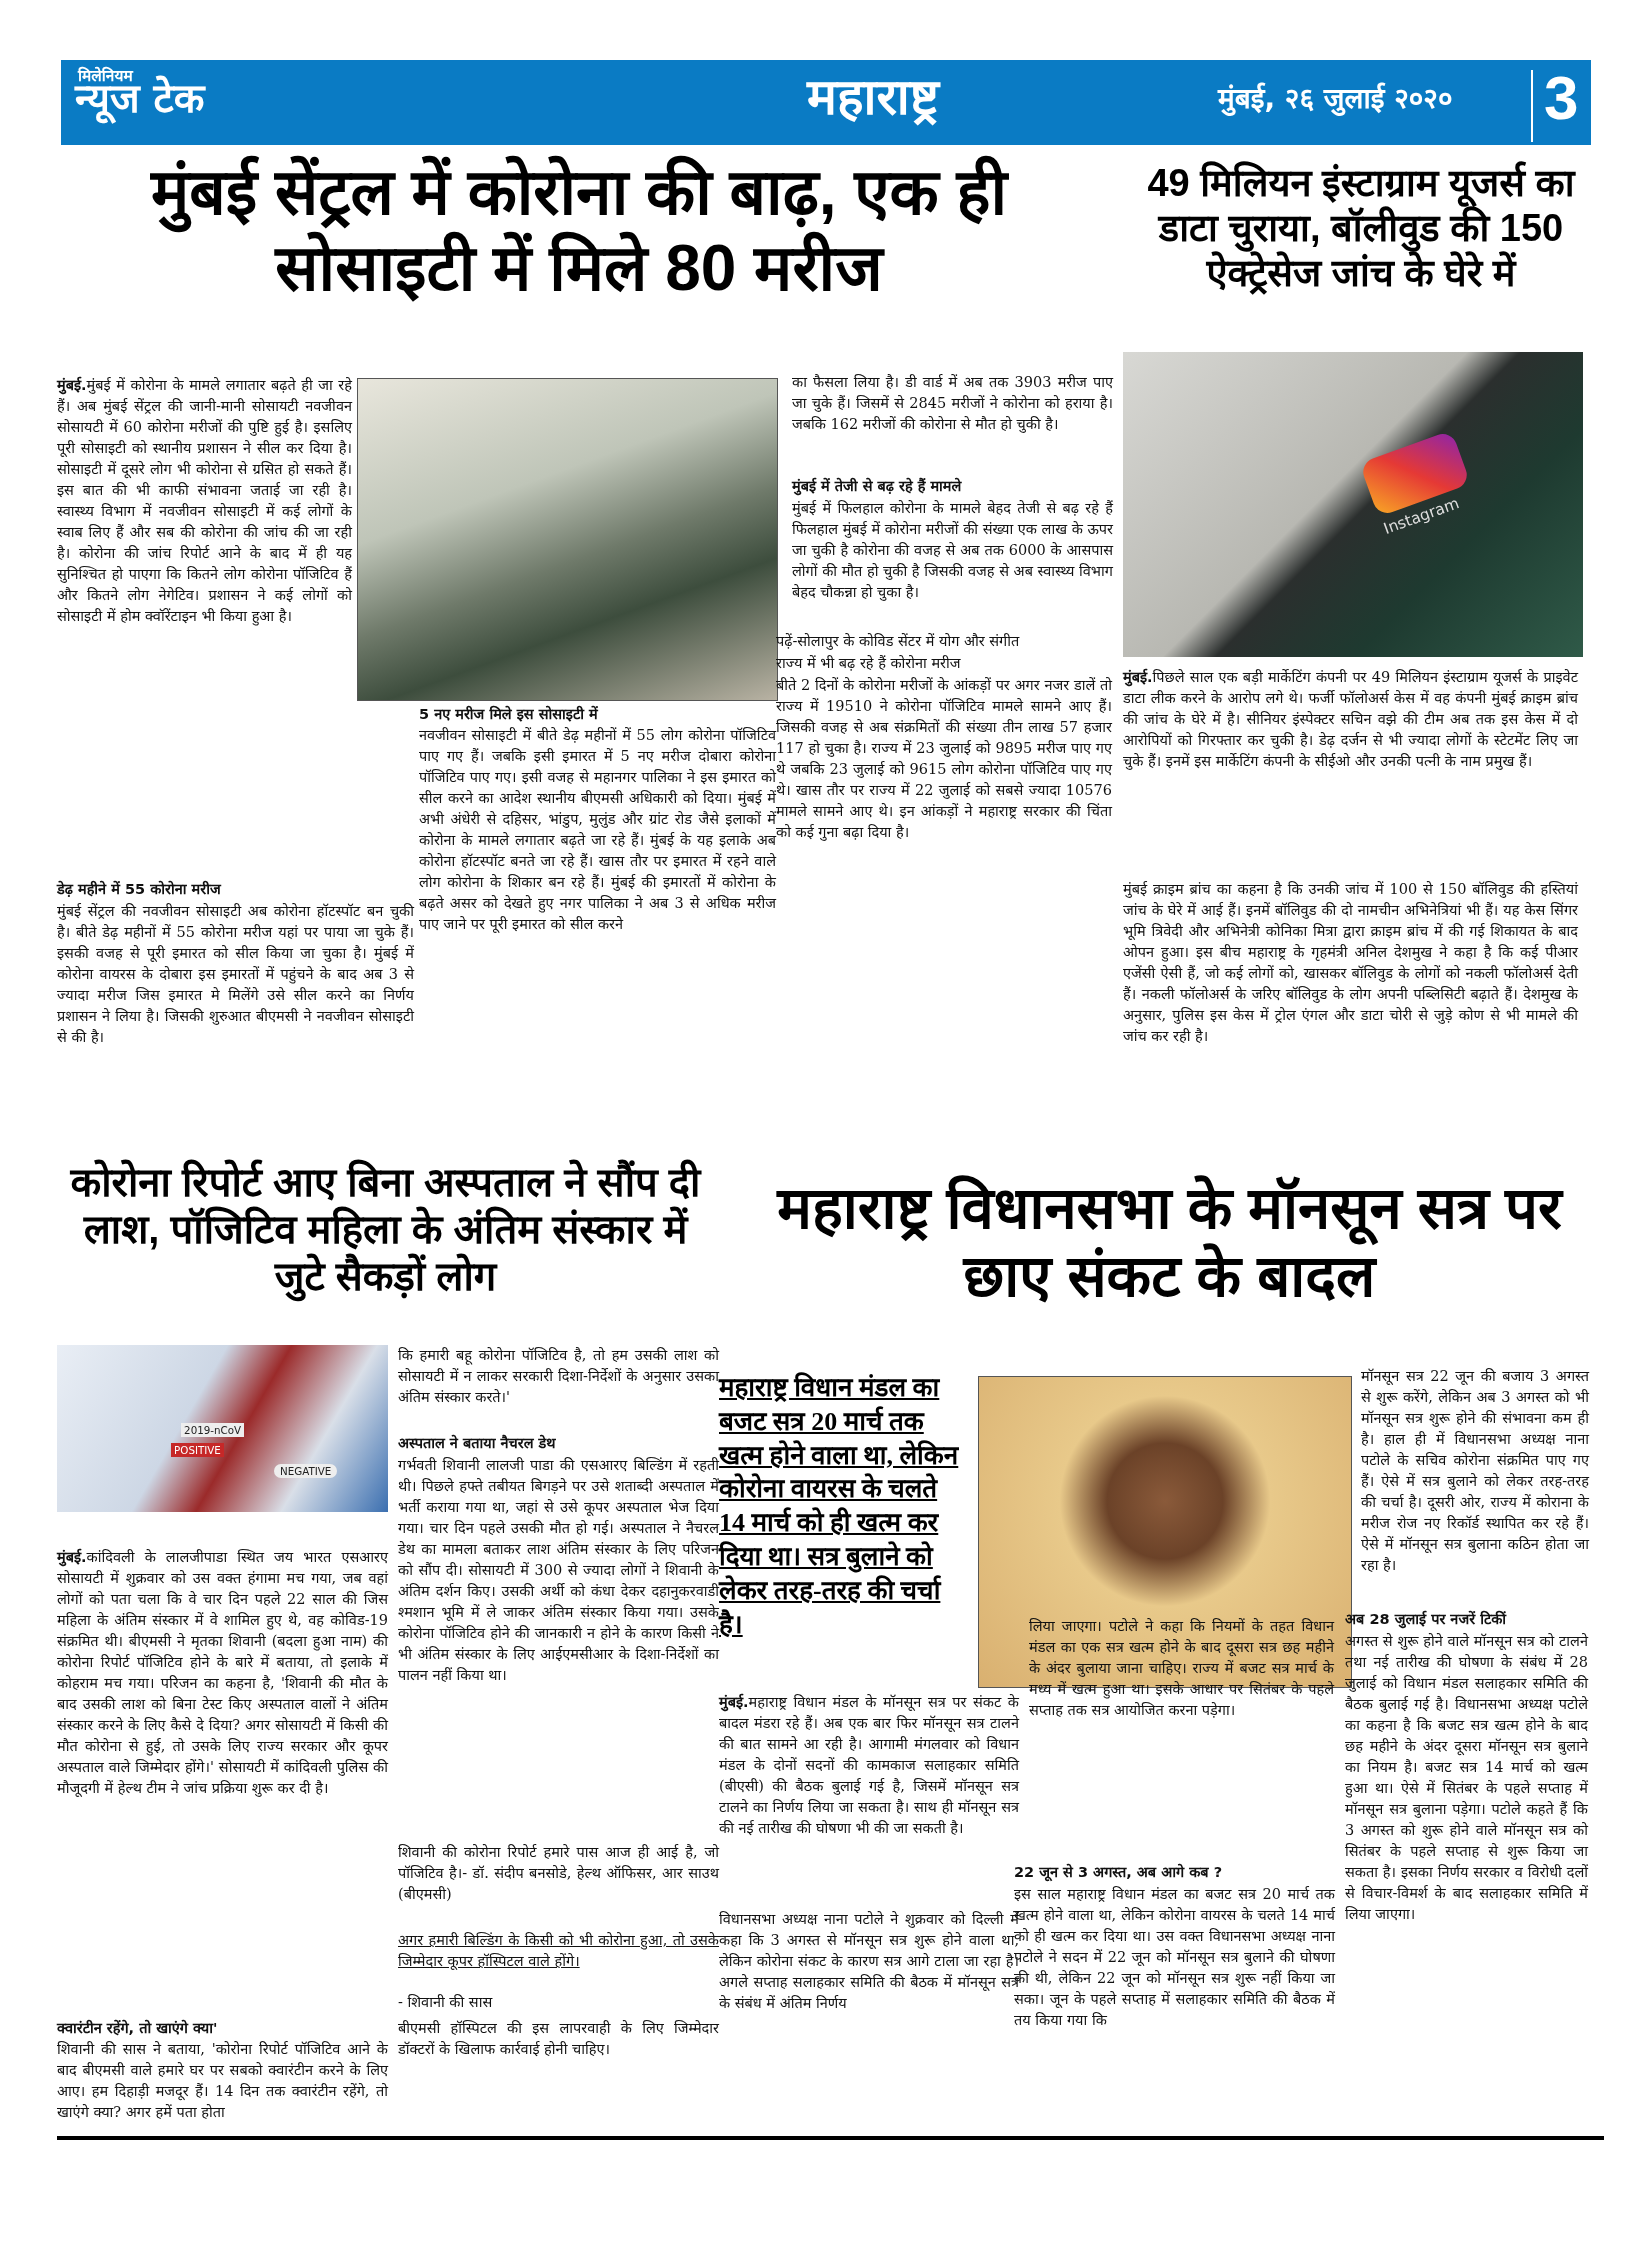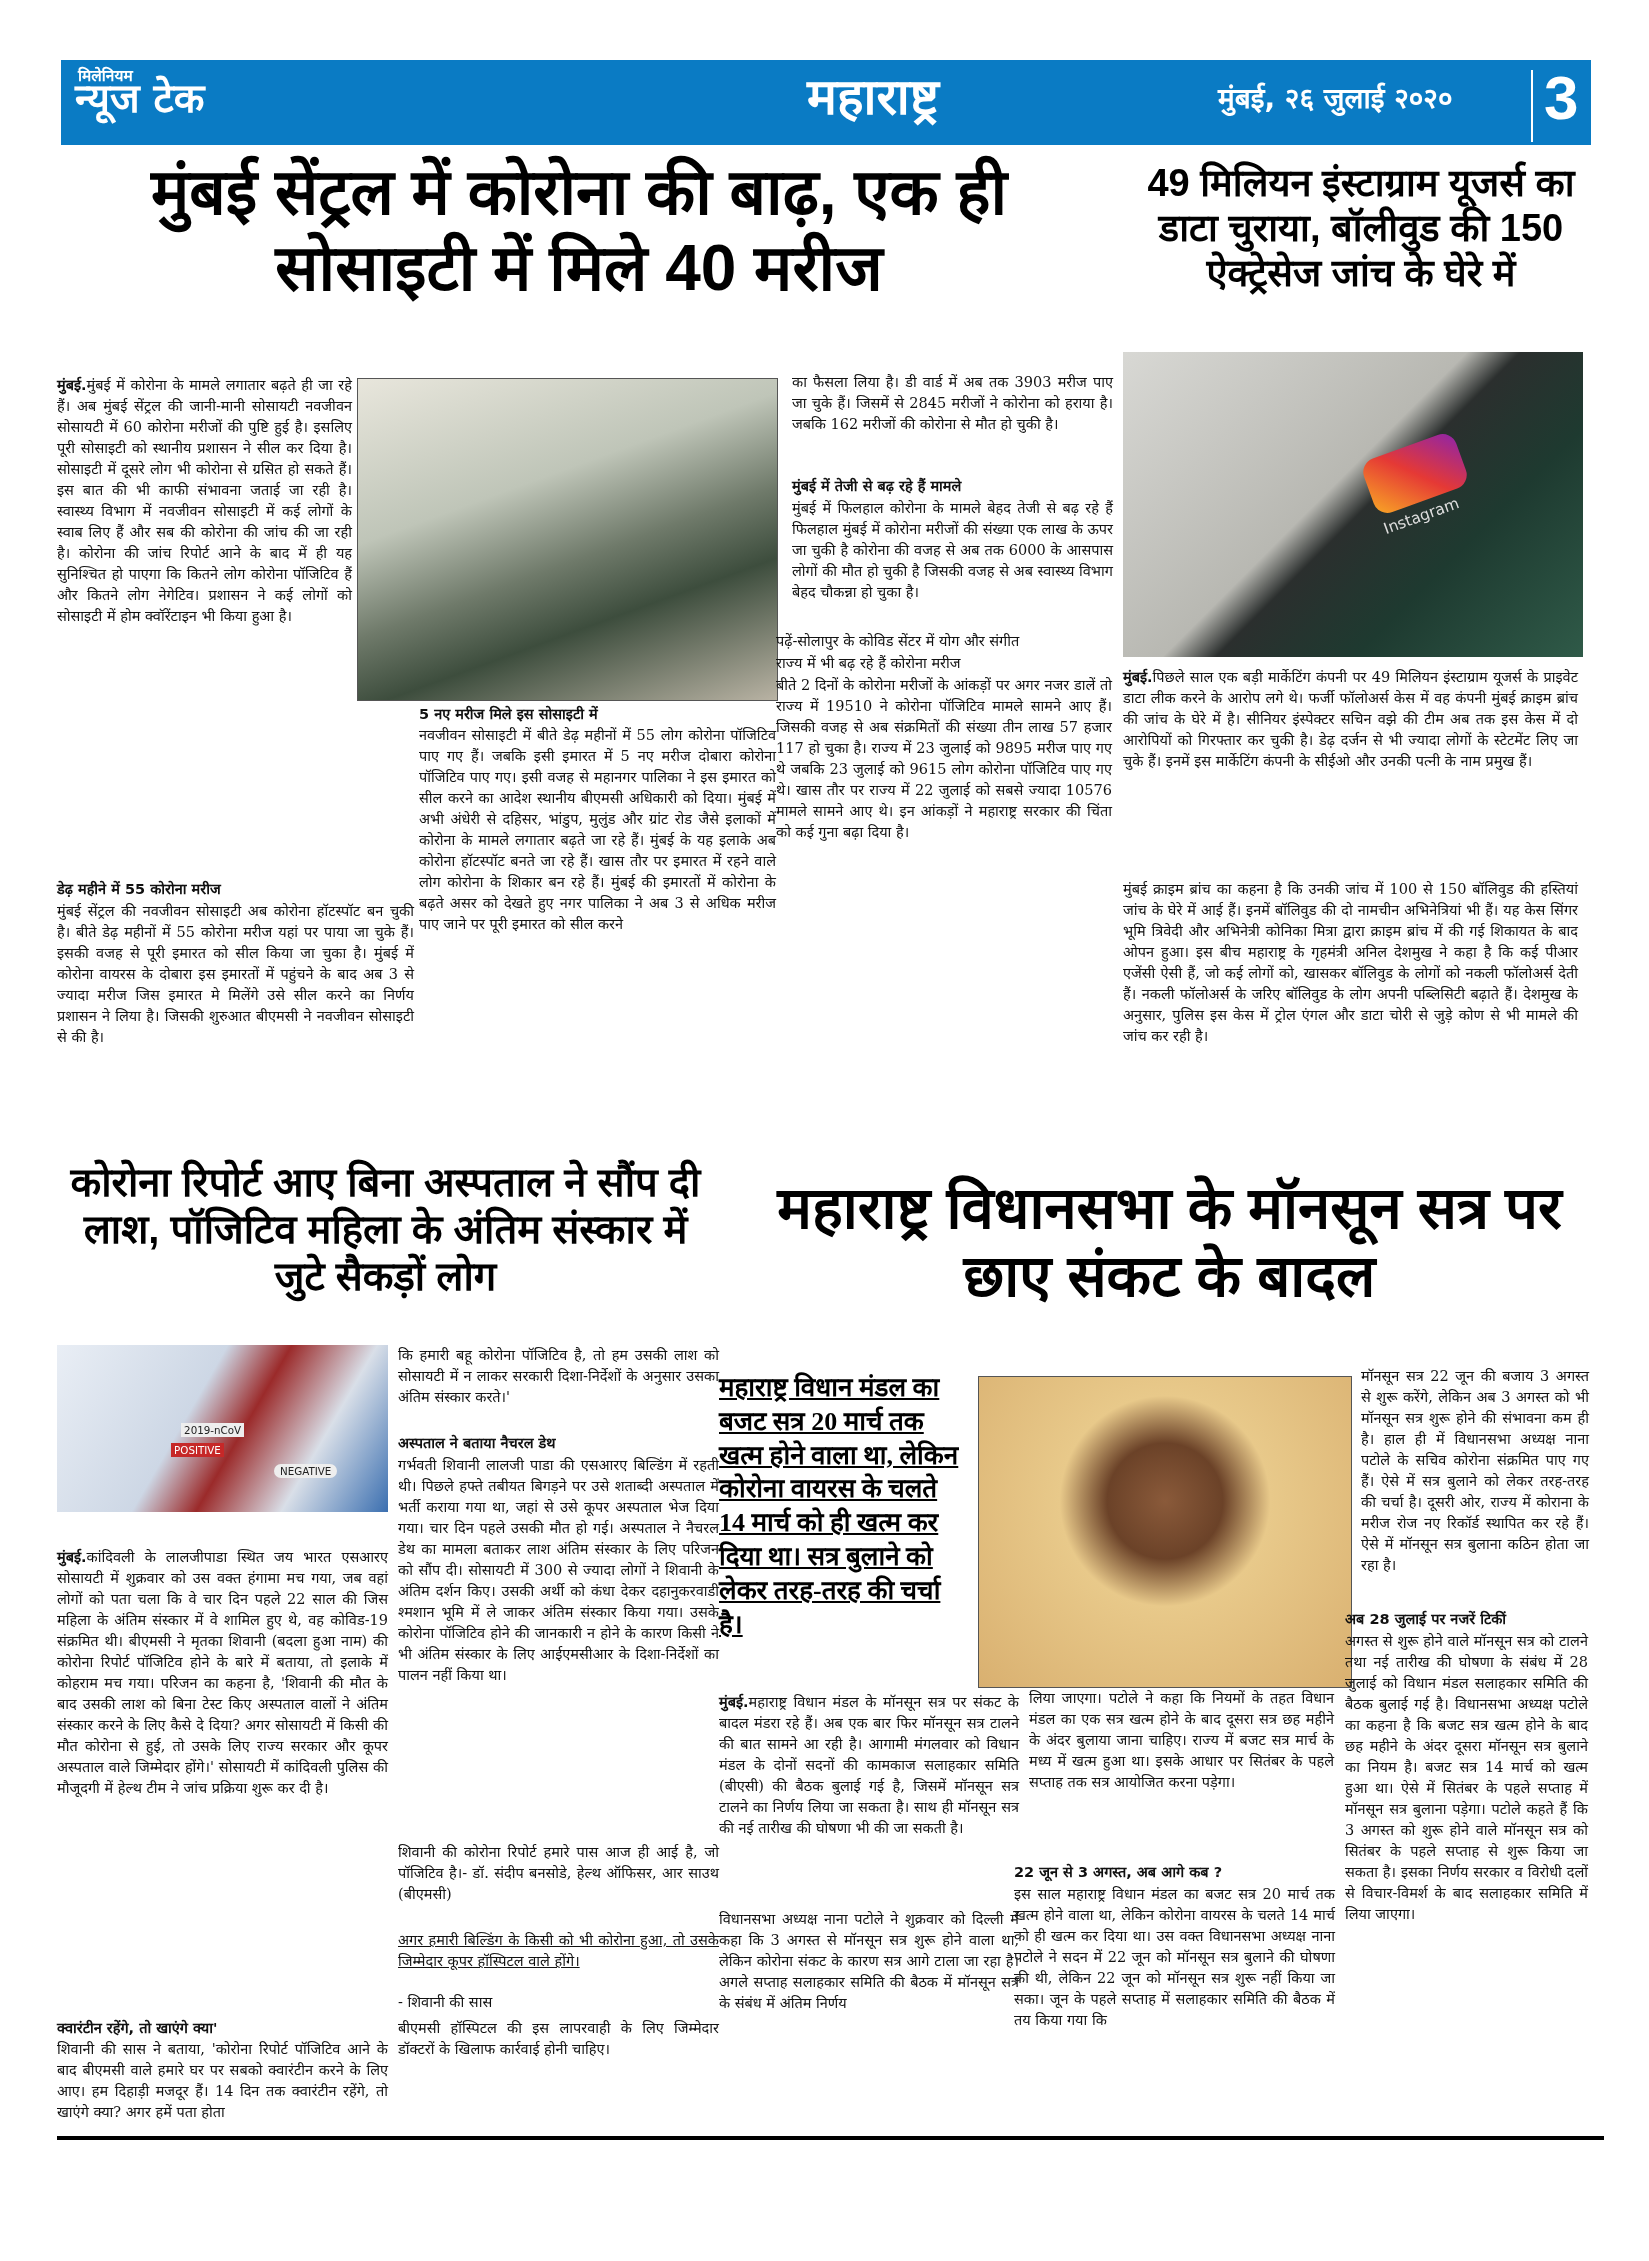--- a/index.html
+++ b/index.html
@@ -23,21 +23,21 @@
 <body>
 
 <div class="abs masthead"></div>
 <div class="abs brand-small">मिलेनियम</div>
 <div class="abs brand-big">न्यूज टेक</div>
 <div class="abs section">महाराष्ट्र</div>
 <div class="abs dateline">मुंबई, २६ जुलाई २०२०</div>
 <div class="abs pagesep"></div>
 <div class="abs pagenum">3</div>
 
-<div class="abs h1" style="left:72px;top:155px;width:1014px;font-size:64px;">मुंबई सेंट्रल में कोरोना की बाढ़, एक ही सोसाइटी में मिले 40 मरीज</div>
+<div class="abs h1" style="left:72px;top:155px;width:1014px;font-size:64px;">मुंबई सेंट्रल में कोरोना की बाढ़, एक ही सोसाइटी में मिले 80 मरीज</div>
 
 <div class="abs h1" style="left:1123px;top:161px;width:476px;font-size:38px;">49 मिलियन इंस्टाग्राम यूजर्स का डाटा चुराया, बॉलीवुड की 150 ऐक्ट्रेसेज जांच के घेरे में</div>
 
 <div class="abs photo" style="left:357px;top:378px;width:419px;height:321px;background:linear-gradient(160deg,#e8e6dc 0%,#bfc5b8 35%,#6f7a6a 55%,#3d4d3d 70%,#b9b3a4 100%);"></div>
 
 <div class="abs body" style="left:57px;top:375px;width:295px;">
   <span class="dateline-lead">मुंबई.</span><span>मुंबई में कोरोना के मामले लगातार बढ़ते ही जा रहे हैं। अब मुंबई सेंट्रल की जानी-मानी सोसायटी नवजीवन सोसायटी में 60 कोरोना मरीजों की पुष्टि हुई है। इसलिए पूरी सोसाइटी को स्थानीय प्रशासन ने सील कर दिया है। सोसाइटी में दूसरे लोग भी कोरोना से ग्रसित हो सकते हैं। इस बात की भी काफी संभावना जताई जा रही है। स्वास्थ्य विभाग में नवजीवन सोसाइटी में कई लोगों के स्वाब लिए हैं और सब की कोरोना की जांच की जा रही है। कोरोना की जांच रिपोर्ट आने के बाद में ही यह सुनिश्चित हो पाएगा कि कितने लोग कोरोना पॉजिटिव हैं और कितने लोग नेगेटिव। प्रशासन ने कई लोगों को सोसाइटी में होम क्वॉरेंटाइन भी किया हुआ है।</span>
 </div>
 <div class="abs sub" style="left:57px;top:879px;width:357px;">डेढ़ महीने में 55 कोरोना मरीज</div>
 <div class="abs body" style="left:57px;top:901px;width:357px;">मुंबई सेंट्रल की नवजीवन सोसाइटी अब कोरोना हॉटस्पॉट बन चुकी है। बीते डेढ़ महीनों में 55 कोरोना मरीज यहां पर पाया जा चुके हैं। इसकी वजह से पूरी इमारत को सील किया जा चुका है। मुंबई में कोरोना वायरस के दोबारा इस इमारतों में पहुंचने के बाद अब 3 से ज्यादा मरीज जिस इमारत मे मिलेंगे उसे सील करने का निर्णय प्रशासन ने लिया है। जिसकी शुरुआत बीएमसी ने नवजीवन सोसाइटी से की है।</div>
@@ -88,21 +88,21 @@
 
 <div class="abs h1" style="left:719px;top:1371px;width:248px;font-size:26px;text-align:left;text-decoration:underline;line-height:1.3;font-family:Liberation Serif, serif;">महाराष्ट्र विधान मंडल का बजट सत्र 20 मार्च तक खत्म होने वाला था, लेकिन कोरोना वायरस के चलते 14 मार्च को ही खत्म कर दिया था। सत्र बुलाने को लेकर तरह-तरह की चर्चा है।</div>
 
 <div class="abs photo" style="left:978px;top:1376px;width:372px;height:310px;background:radial-gradient(ellipse at 50% 40%,#8a5a3a 0%,#6b4228 22%,#e8c98a 40%,#d9b070 100%);"></div>
 
 <div class="abs body" style="left:719px;top:1692px;width:300px;">
   <span class="dateline-lead">मुंबई.</span><span>महाराष्ट्र विधान मंडल के मॉनसून सत्र पर संकट के बादल मंडरा रहे हैं। अब एक बार फिर मॉनसून सत्र टालने की बात सामने आ रही है। आगामी मंगलवार को विधान मंडल के दोनों सदनों की कामकाज सलाहकार समिति (बीएसी) की बैठक बुलाई गई है, जिसमें मॉनसून सत्र टालने का निर्णय लिया जा सकता है। साथ ही मॉनसून सत्र की नई तारीख की घोषणा भी की जा सकती है।</span>
 </div>
 <div class="abs body" style="left:719px;top:1909px;width:300px;">विधानसभा अध्यक्ष नाना पटोले ने शुक्रवार को दिल्ली में कहा कि 3 अगस्त से मॉनसून सत्र शुरू होने वाला था, लेकिन कोरोना संकट के कारण सत्र आगे टाला जा रहा है। अगले सप्ताह सलाहकार समिति की बैठक में मॉनसून सत्र के संबंध में अंतिम निर्णय</div>
 
-<div class="abs body" style="left:1029px;top:1688px;width:305px;">लिया जाएगा। पटोले ने कहा कि नियमों के तहत विधान मंडल का एक सत्र खत्म होने के बाद दूसरा सत्र छह महीने के अंदर बुलाया जाना चाहिए। राज्य में बजट सत्र मार्च के मध्य में खत्म हुआ था। इसके आधार पर सितंबर के पहले सप्ताह तक सत्र आयोजित करना पड़ेगा।</div>
+<div class="abs body" style="left:1029px;top:1616px;width:305px;">लिया जाएगा। पटोले ने कहा कि नियमों के तहत विधान मंडल का एक सत्र खत्म होने के बाद दूसरा सत्र छह महीने के अंदर बुलाया जाना चाहिए। राज्य में बजट सत्र मार्च के मध्य में खत्म हुआ था। इसके आधार पर सितंबर के पहले सप्ताह तक सत्र आयोजित करना पड़ेगा।</div>
 <div class="abs sub" style="left:1014px;top:1862px;width:321px;">22 जून से 3 अगस्त, अब आगे कब ?</div>
 <div class="abs body" style="left:1014px;top:1884px;width:321px;">इस साल महाराष्ट्र विधान मंडल का बजट सत्र 20 मार्च तक खत्म होने वाला था, लेकिन कोरोना वायरस के चलते 14 मार्च को ही खत्म कर दिया था। उस वक्त विधानसभा अध्यक्ष नाना पटोले ने सदन में 22 जून को मॉनसून सत्र बुलाने की घोषणा की थी, लेकिन 22 जून को मॉनसून सत्र शुरू नहीं किया जा सका। जून के पहले सप्ताह में सलाहकार समिति की बैठक में तय किया गया कि</div>
 
 <div class="abs body" style="left:1361px;top:1366px;width:228px;">मॉनसून सत्र 22 जून की बजाय 3 अगस्त से शुरू करेंगे, लेकिन अब 3 अगस्त को भी मॉनसून सत्र शुरू होने की संभावना कम ही है। हाल ही में विधानसभा अध्यक्ष नाना पटोले के सचिव कोरोना संक्रमित पाए गए हैं। ऐसे में सत्र बुलाने को लेकर तरह-तरह की चर्चा है। दूसरी ओर, राज्य में कोराना के मरीज रोज नए रिकॉर्ड स्थापित कर रहे हैं। ऐसे में मॉनसून सत्र बुलाना कठिन होता जा रहा है।</div>
 <div class="abs sub" style="left:1345px;top:1609px;width:243px;">अब 28 जुलाई पर नजरें टिकीं</div>
 <div class="abs body" style="left:1345px;top:1631px;width:243px;">अगस्त से शुरू होने वाले मॉनसून सत्र को टालने तथा नई तारीख की घोषणा के संबंध में 28 जुलाई को विधान मंडल सलाहकार समिति की बैठक बुलाई गई है। विधानसभा अध्यक्ष पटोले का कहना है कि बजट सत्र खत्म होने के बाद छह महीने के अंदर दूसरा मॉनसून सत्र बुलाने का नियम है। बजट सत्र 14 मार्च को खत्म हुआ था। ऐसे में सितंबर के पहले सप्ताह में मॉनसून सत्र बुलाना पड़ेगा। पटोले कहते हैं कि 3 अगस्त को शुरू होने वाले मॉनसून सत्र को सितंबर के पहले सप्ताह से शुरू किया जा सकता है। इसका निर्णय सरकार व विरोधी दलों से विचार-विमर्श के बाद सलाहकार समिति में लिया जाएगा।</div>
 
 <div class="abs rule" style="left:57px;top:2136px;width:1547px;height:4.1px;"></div>
 
 

